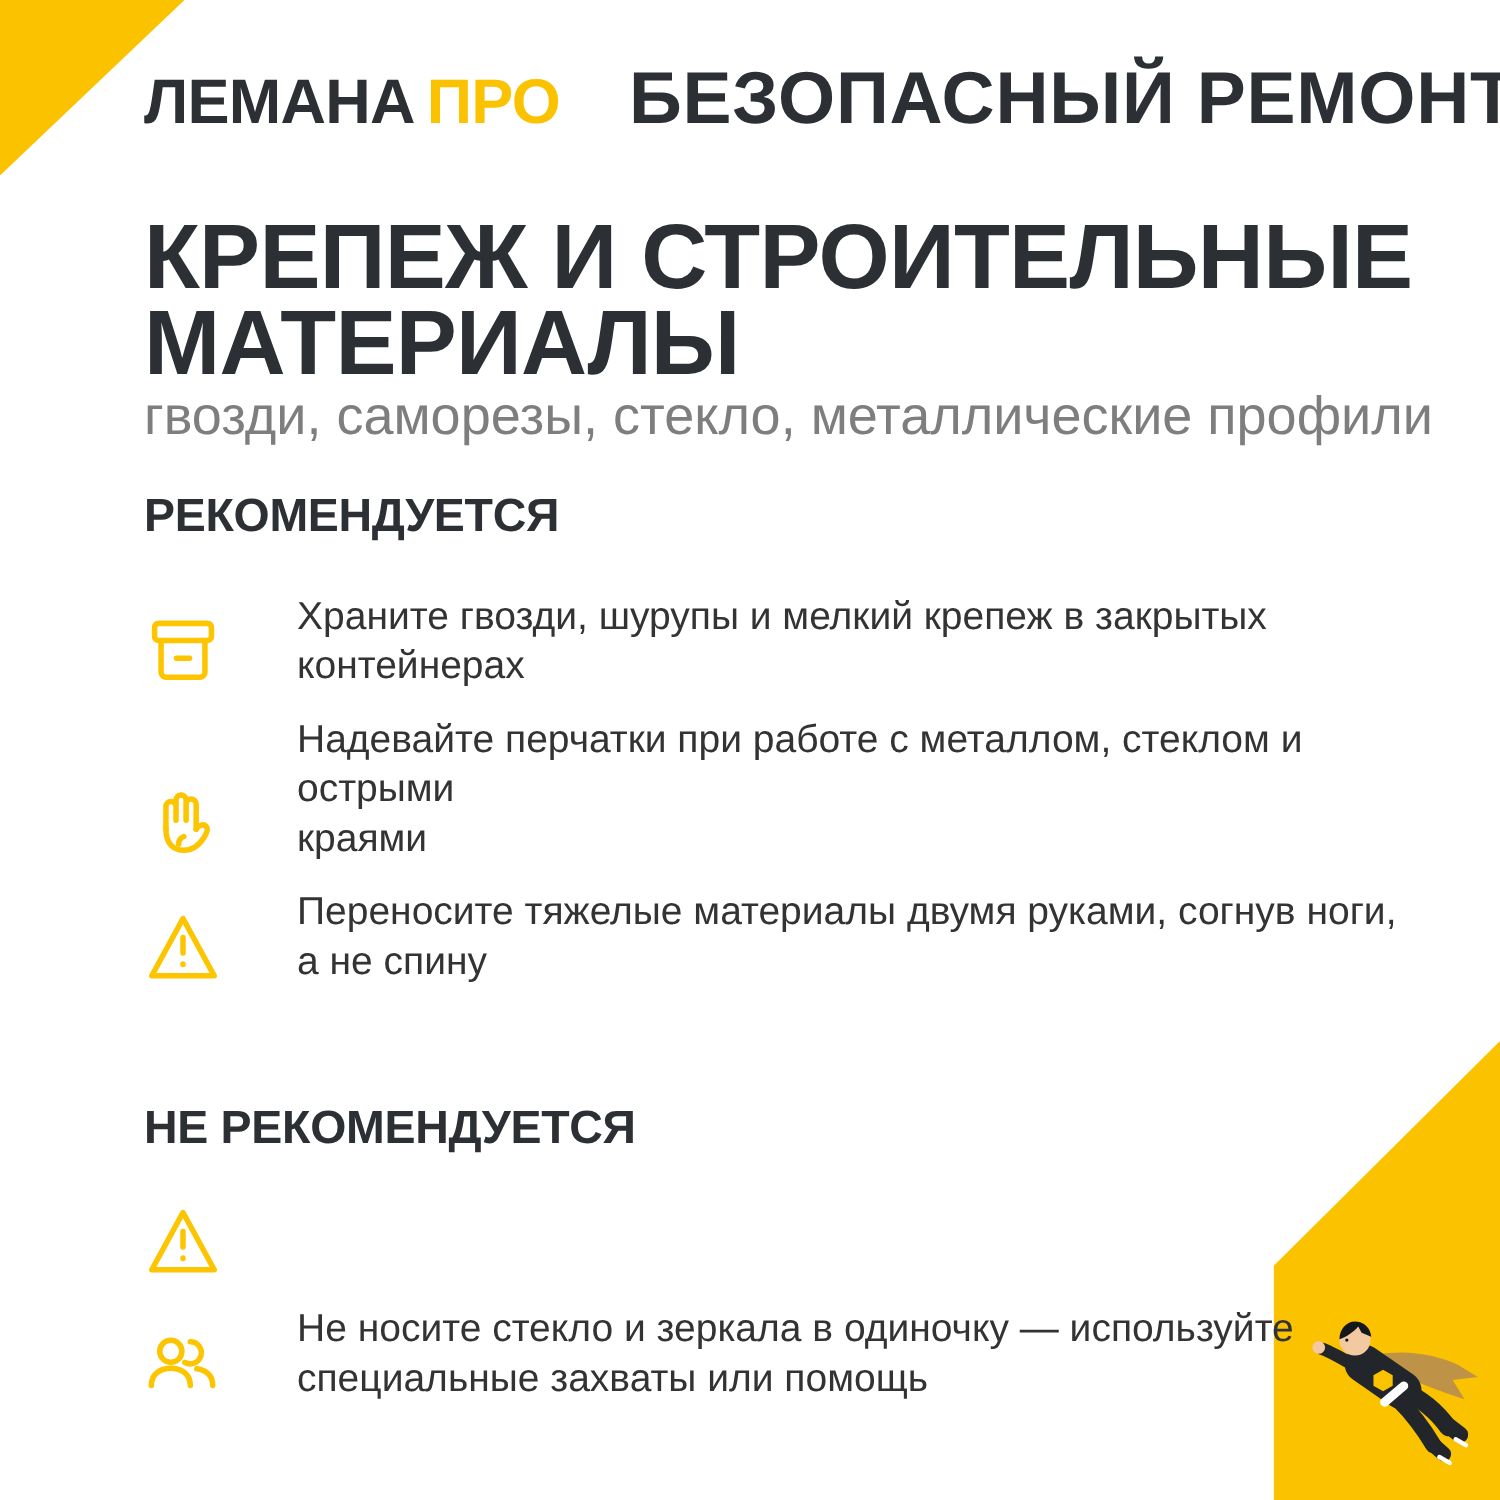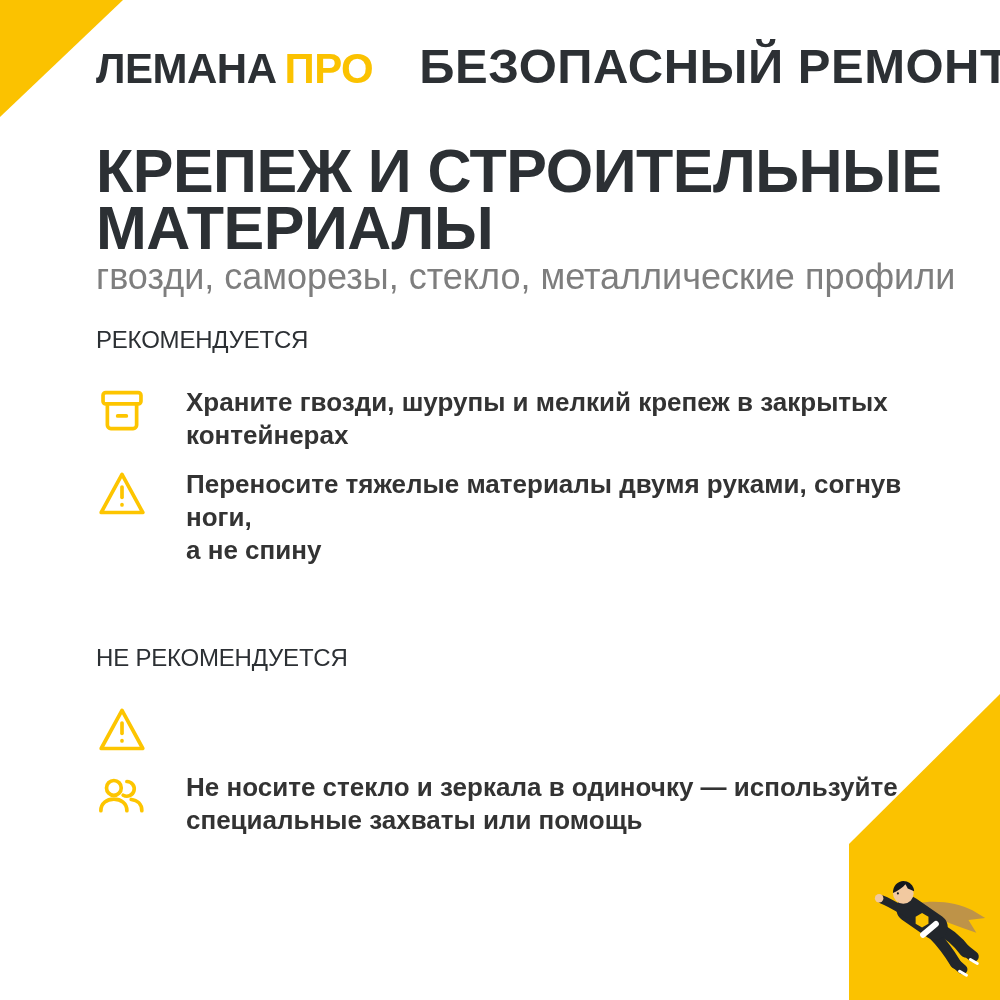--- a/index.html
+++ b/index.html
@@ -44,25 +44,25 @@
     font-size:61px;font-weight:bold;line-height:57px;letter-spacing:-0.5px;
     color:var(--dark);white-space:pre-line;
   }
   .page-subtitle{
     position:absolute;left:96px;top:256px;
     font-size:36px;color:var(--subtitle-gray);
   }
   
   .content{position:absolute;left:96px;top:326px;width:850px;}
   .section-heading{
-    font-size:24px;font-weight:normal;color:var(--dark);
+    font-size:31px;font-weight:bold;color:var(--dark);
     margin:0 0 30px 0;letter-spacing:-0.2px;
   }
   .section-heading.second{margin-top:77px;}
-  .item{display:flex;align-items:flex-start;gap:38px;margin-bottom:14px;font-weight:bold;}
+  .item{display:flex;align-items:flex-end;gap:50px;margin-bottom:14px;}
   .item .icon{width:52px;height:52px;flex:none;margin-top:1px;}
   .item .text{
     font-size:26px;line-height:33px;color:var(--body-text);
     white-space:pre-line;padding-top:2px;
   }
   
   .ic path,.ic rect,.ic circle{
     stroke:var(--icon-yellow);stroke-width:3.4;fill:none;
     stroke-linecap:round;stroke-linejoin:round;
   }
@@ -99,20 +99,29 @@
   <div class="item">
     <svg class="icon ic" viewBox="0 0 48 48">
       <rect x="6.5" y="7" width="35" height="10.5" rx="2.5"></rect>
       <path d="M10.5 17.5 v19.5 a3.2 3.2 0 0 0 3.2 3.2 h20.6 a3.2 3.2 0 0 0 3.2 -3.2 V17.5"></path>
       <path d="M20 28.5 h8"></path>
     </svg>
     <div class="text">Храните гвозди, шурупы и мелкий крепеж в закрытых
 контейнерах</div>
   </div>
 
+  <div class="item">
+    <svg class="icon ic" viewBox="0 0 48 48">
+      <path d="M13.5 27 V13.5 a3.1 3.1 0 0 1 6.2 0 V22 M19.7 22 V9.5 a3.1 3.1 0 0 1 6.2 0 V22 M25.9 22 V12 a3.1 3.1 0 0 1 6.2 0 v15.5"></path>
+      <path d="M32.1 27.5 c1.8 -2.6 4.6 -3.4 6.1 -1.9 1.6 1.6 0.6 4 -1.2 6.9 -2.9 4.7 -6.3 8 -12.4 8 -7.2 0 -11.1 -4.6 -11.1 -13.5"></path>
+      <path d="M24.5 32 c-2 0.8 -3.2 2.6 -3.2 4.8"></path>
+    </svg>
+    <div class="text">Надевайте перчатки при работе с металлом, стеклом и острыми
+краями</div>
+  </div>
 
   <div class="item">
     <svg class="icon ic" viewBox="0 0 48 48">
       <path d="M24 6.8 L43.2 42 H4.8 Z"></path>
       <path d="M24 18.5 v9.5"></path>
       <path d="M24 34.8 v0.2"></path>
     </svg>
     <div class="text">Переносите тяжелые материалы двумя руками, согнув ноги,
 а не спину</div>
   </div>

